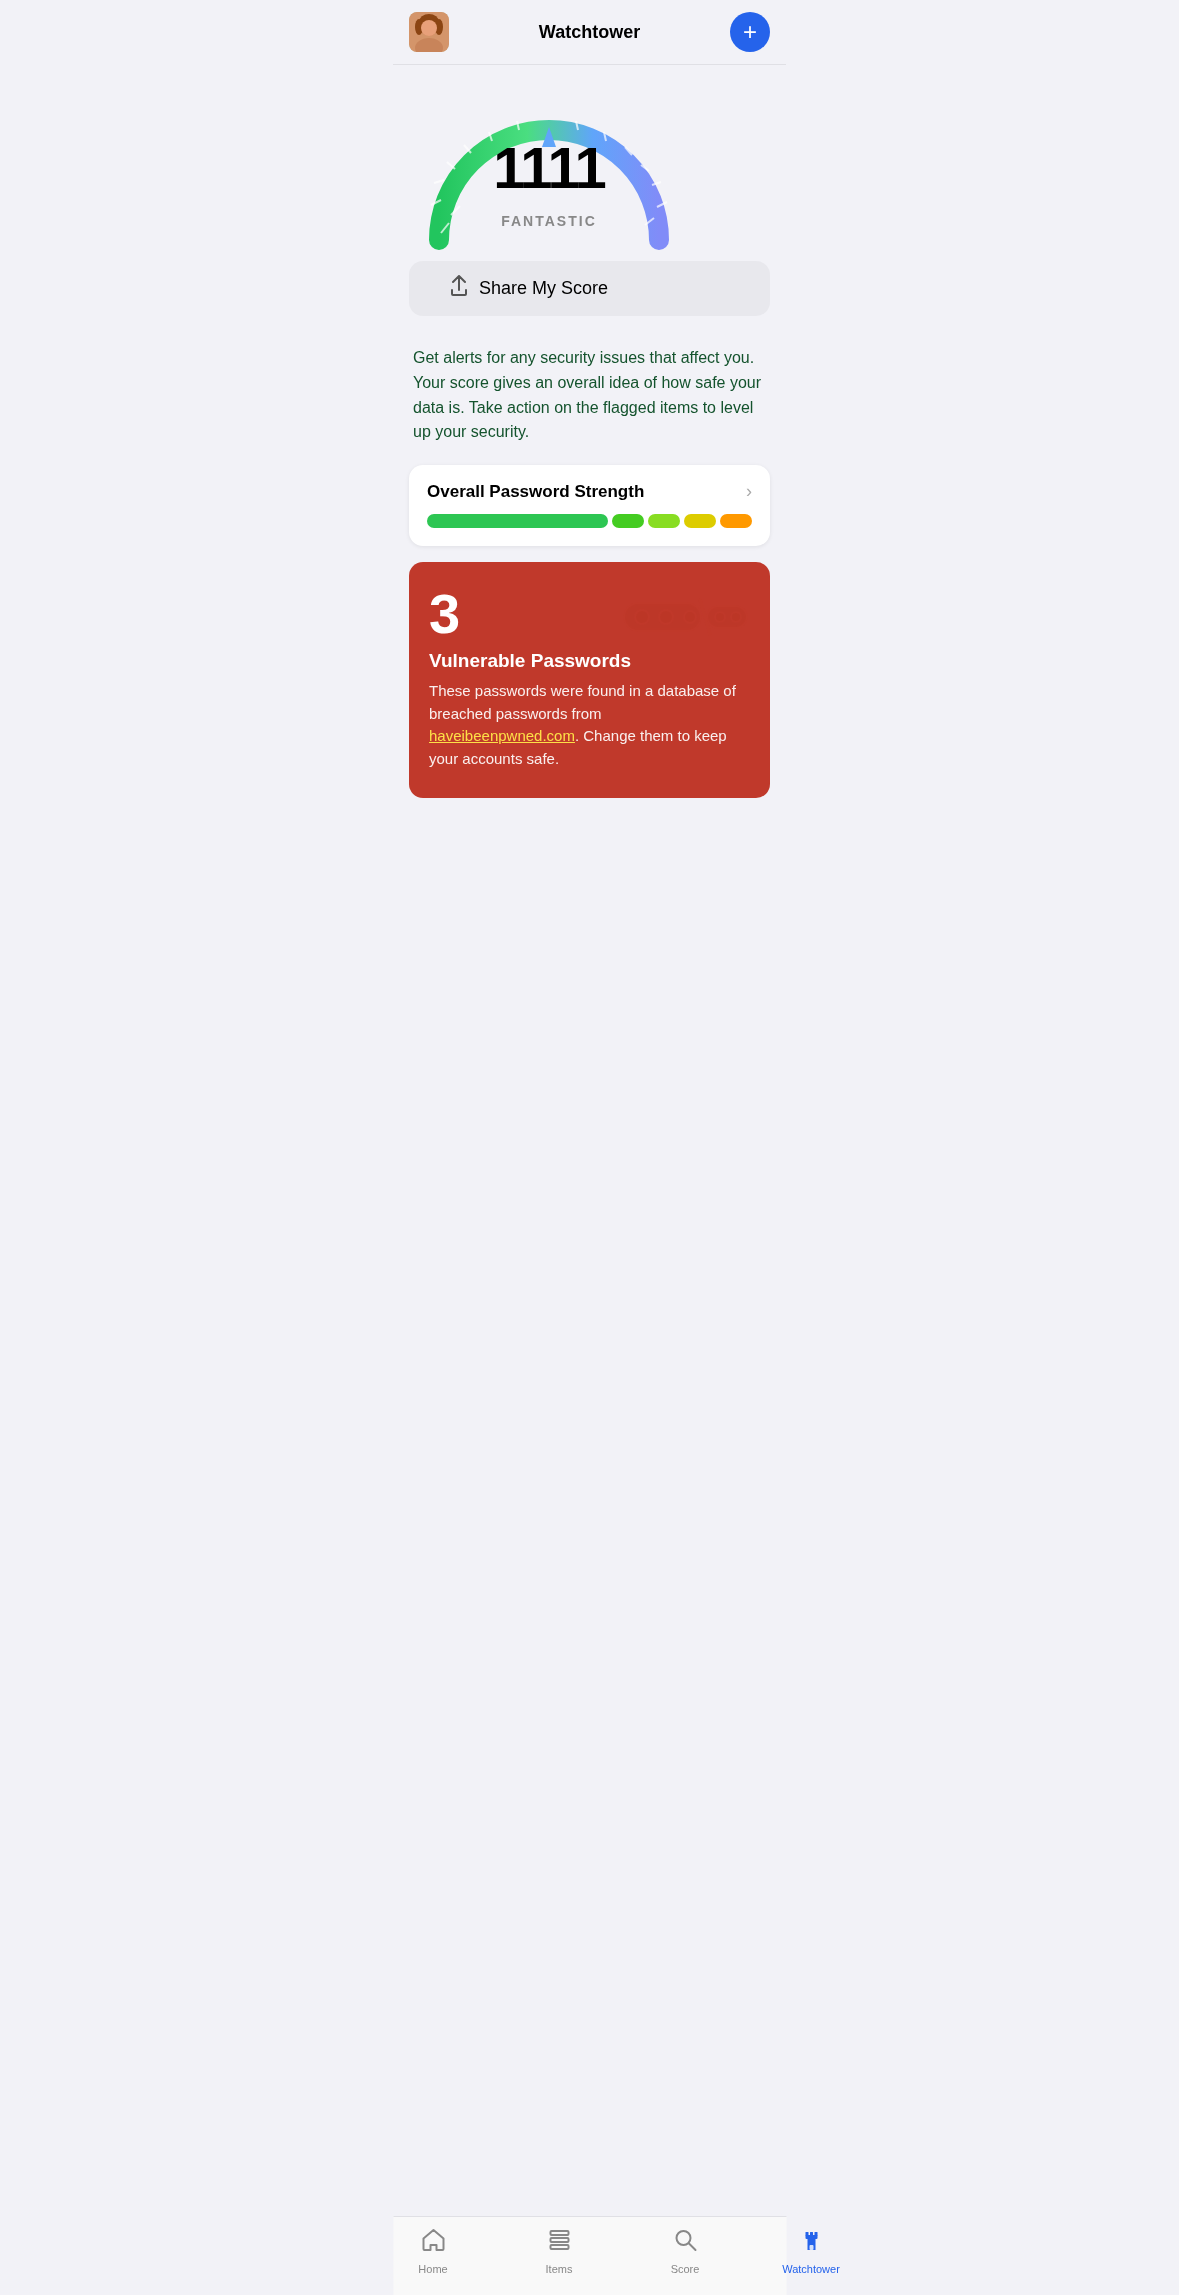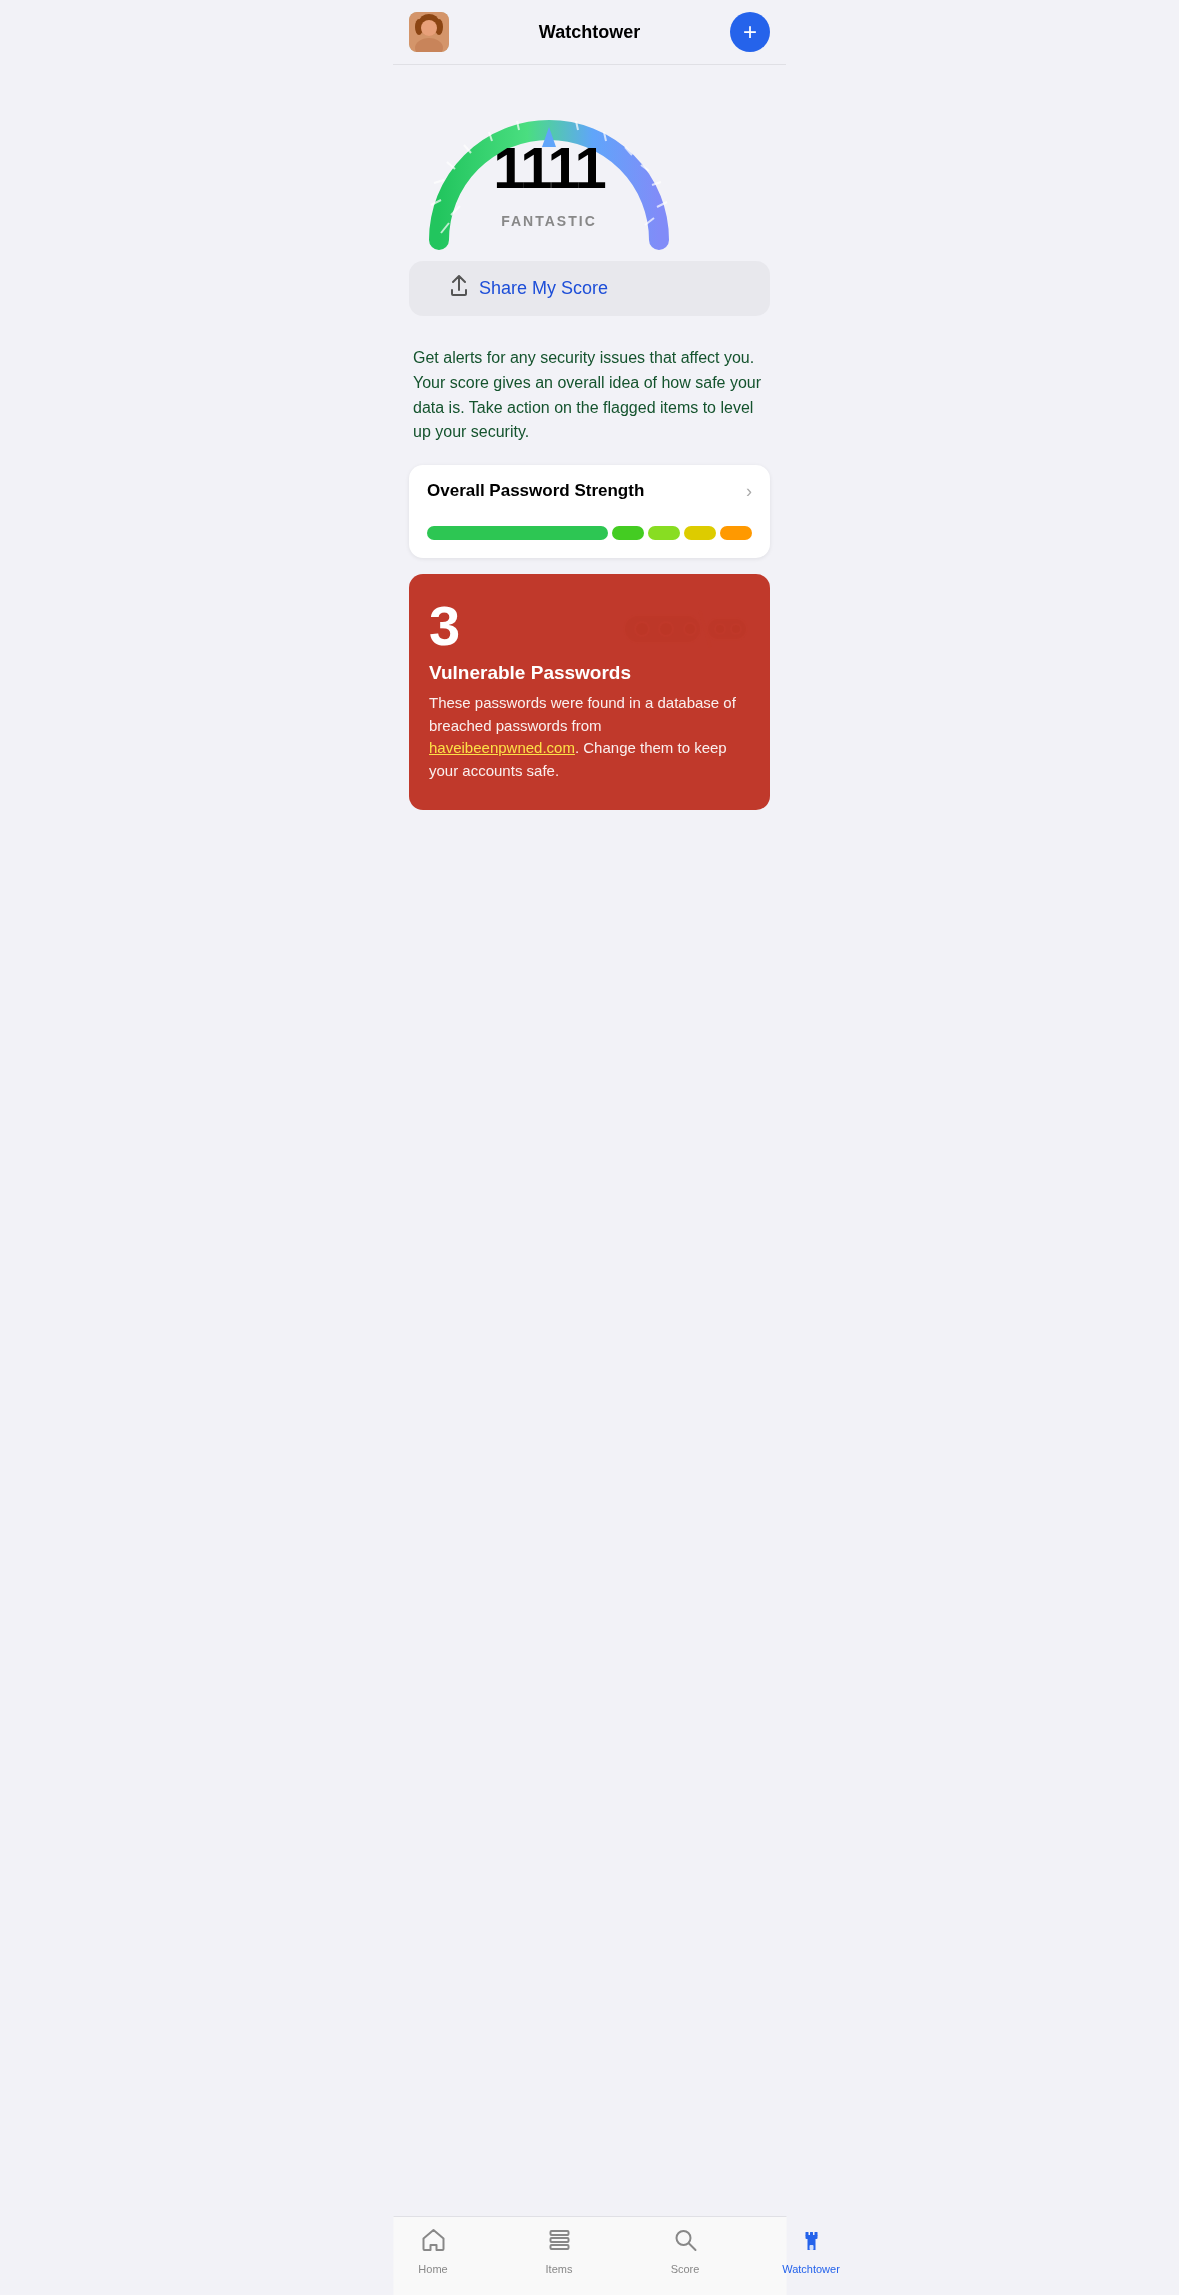--- a/index.html
+++ b/index.html
@@ -98,21 +98,21 @@
     .share-button {
       background: #e8e8ed;
       border: none;
       border-radius: 14px;
       padding: 14px 40px;
       display: flex;
       align-items: center;
       gap: 10px;
       font-size: 18px;
       font-weight: 500;
-      color: #1d4ed8;
+      color: #000000;
       cursor: pointer;
       margin-bottom: 20px;
     }
     .share-icon {
       font-size: 18px;
       color: #555;
     }
 
     
     .description {
@@ -125,23 +125,23 @@
     
     .card {
       background: #fff;
       border-radius: 14px;
       margin: 0 16px 16px;
       padding: 16px 18px;
       box-shadow: 0 1px 4px rgba(0,0,0,0.08);
     }
     .card-header {
       display: flex;
-      align-items: flex-start;
+      align-items: center;
       justify-content: space-between;
-      margin-bottom: 22px;
+      margin-bottom: 10px;
     }
     .card-title {
       font-size: 17px;
       font-weight: 700;
       color: #000;
     }
     .chevron-right {
       color: #aaa;
       font-size: 18px;
     }

